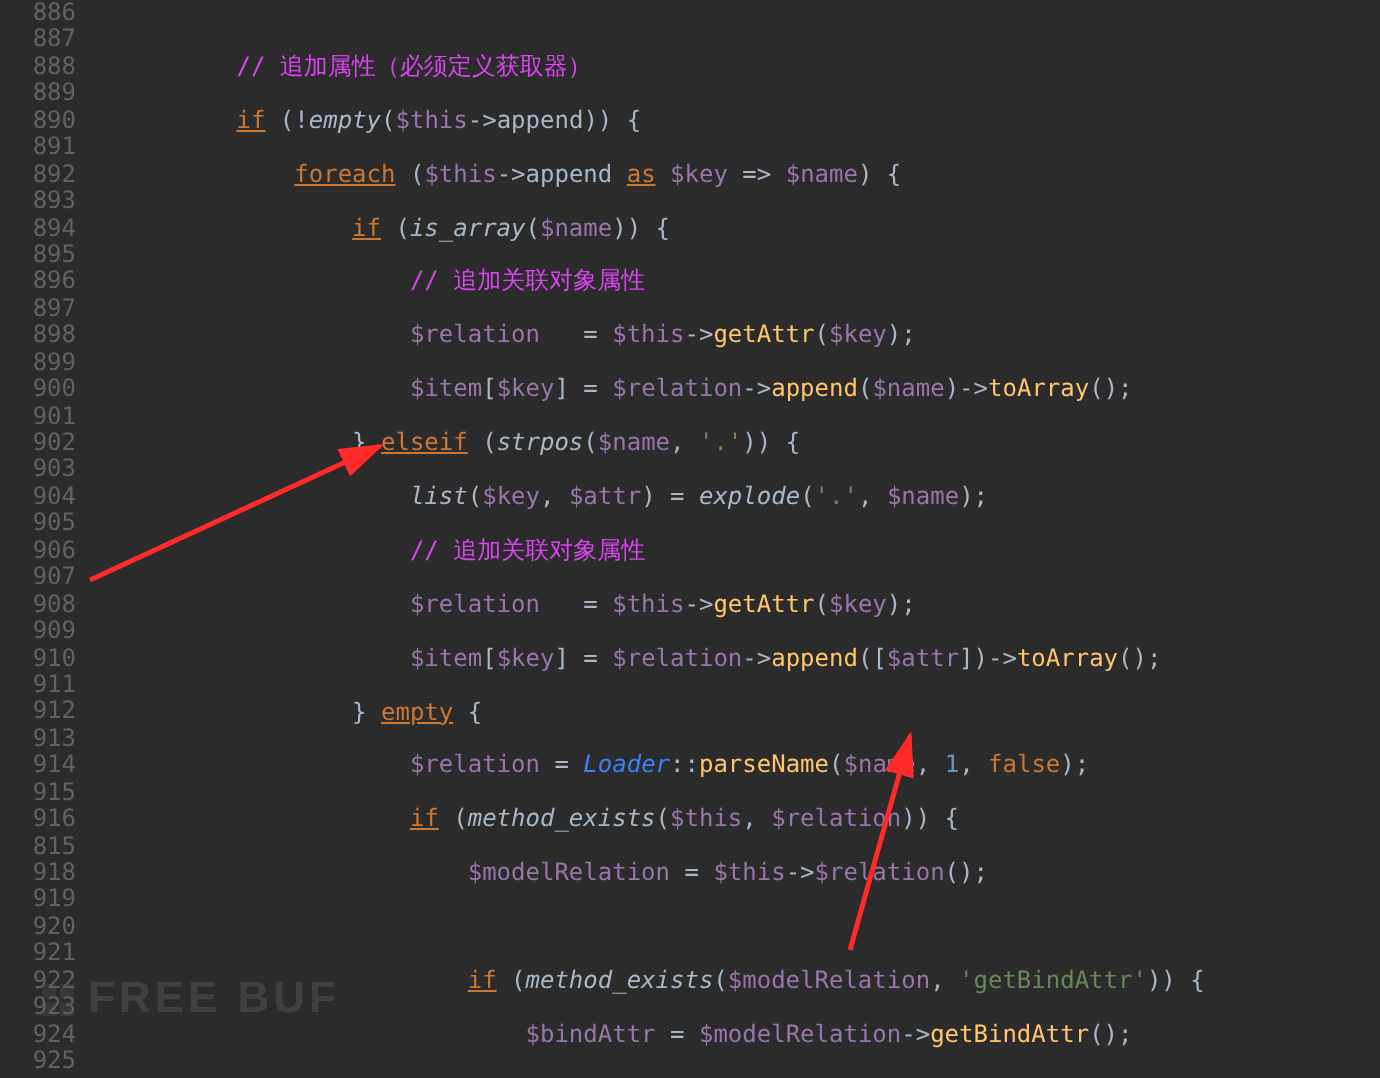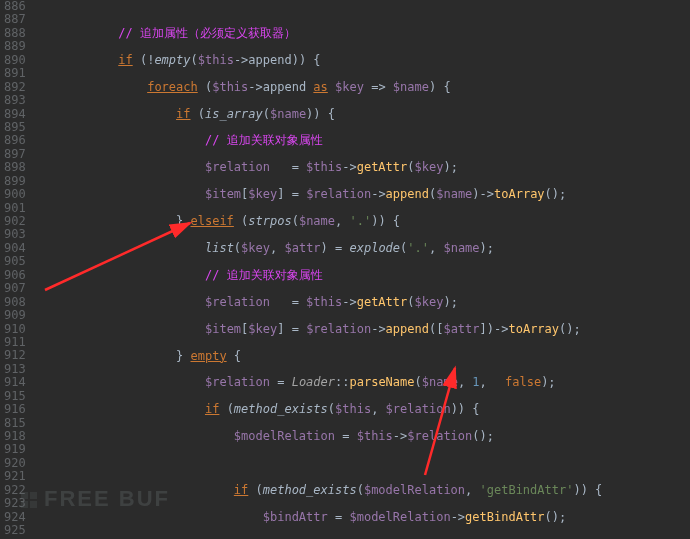--- a/index.html
+++ b/index.html
@@ -18,21 +18,21 @@
   .editor {
     display: flex;
     height: 539px;
     width: 690px;
     overflow:hidden;
     position:relative;
   }
   .gutter {
     background: #2b2b2b;
     color: #606366;
-    text-align: left;
+    text-align: right;
     padding: 0 8px 16px 4px;
     user-select: none;
     flex: 0 0 auto;
     width: 34px;
   }
   .gutter div { height: 13.45px; }
   .code {
     flex: 1 1 auto;
     white-space: pre;
     position:relative;
@@ -40,23 +40,23 @@
   .line { height: 13.45px; display:block; }
 
   
   .kw   { color: #cc7832; text-decoration: underline; }       
   .var  { color: #9876aa; }       
   .str  { color: #6a8759; }       
   .fn   { color: #ffc66d; }       
   .num  { color: #6897bb; }       
   .cmnt { color: #d946ef; }        
   .mcall{ color: #ffc66d; }       
-  .konst{ color: #cc7832; margin-left: 11px; }       
+  .konst{ color: #cc7832; }       
   .builtin { font-style: italic; color:#a9b7c6;}  
-  .teal { color: #a3a3a3; font-style:italic; }
+  .teal { color: #3b82f6; font-style:italic; }
 
   .wmark {
      position:absolute;
      bottom:30px;
      left:20px;
      color:#575c5d;
      opacity:.45;
      font-family: Arial, sans-serif;
      font-weight:bold;
      font-size:22px;

